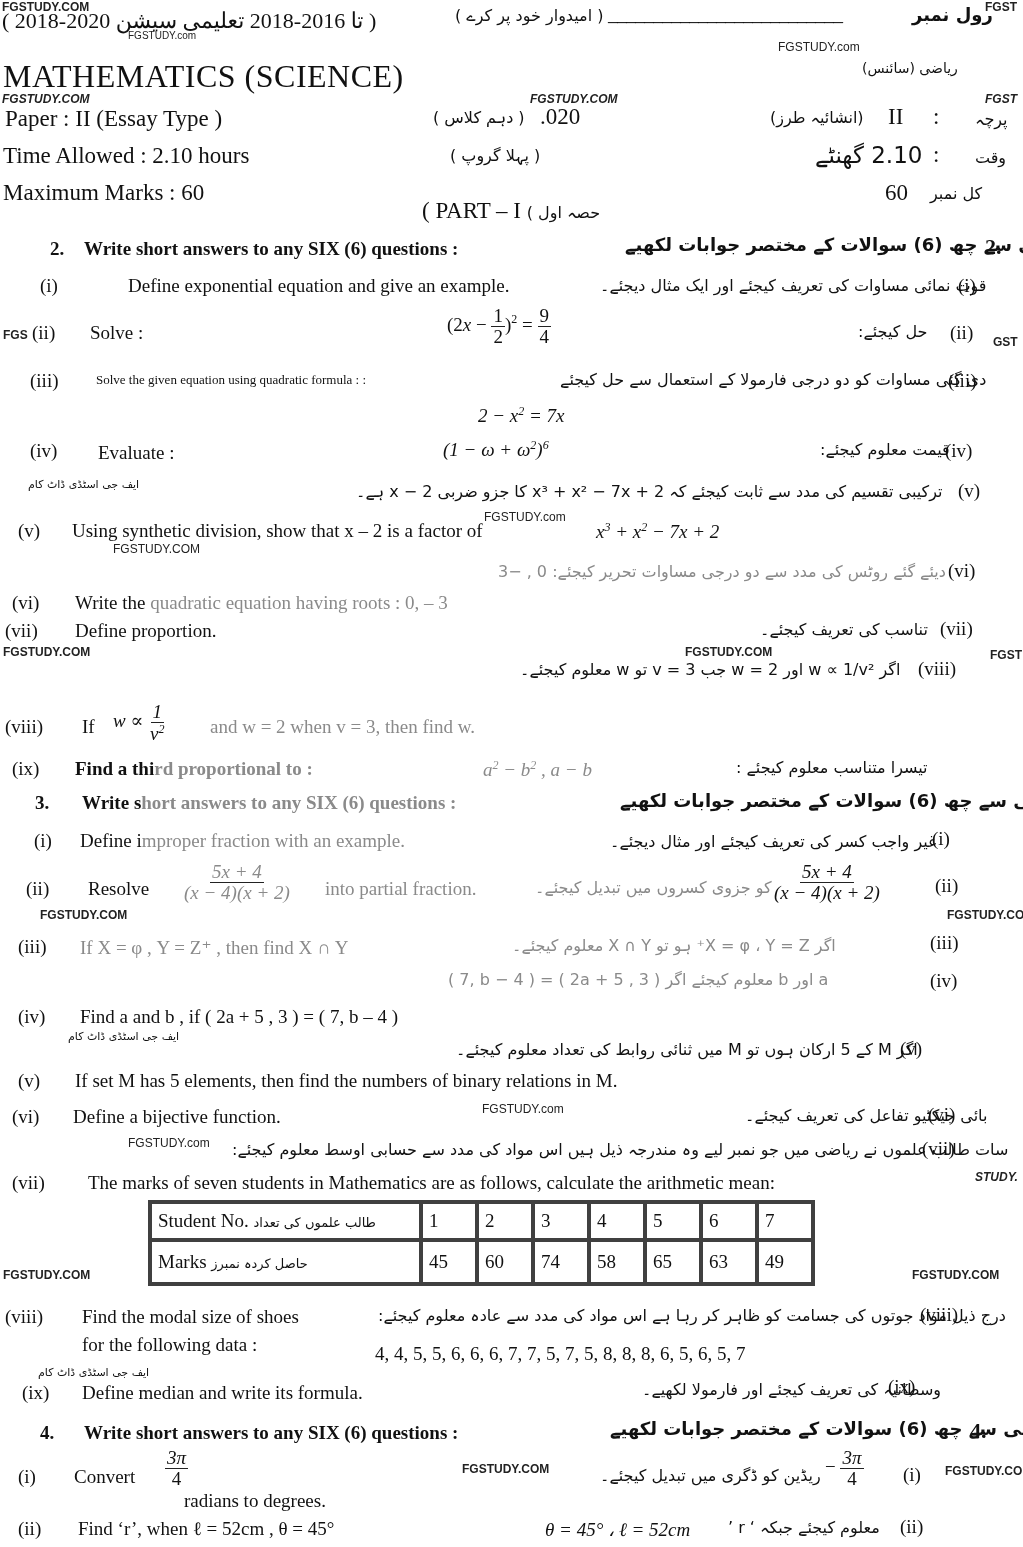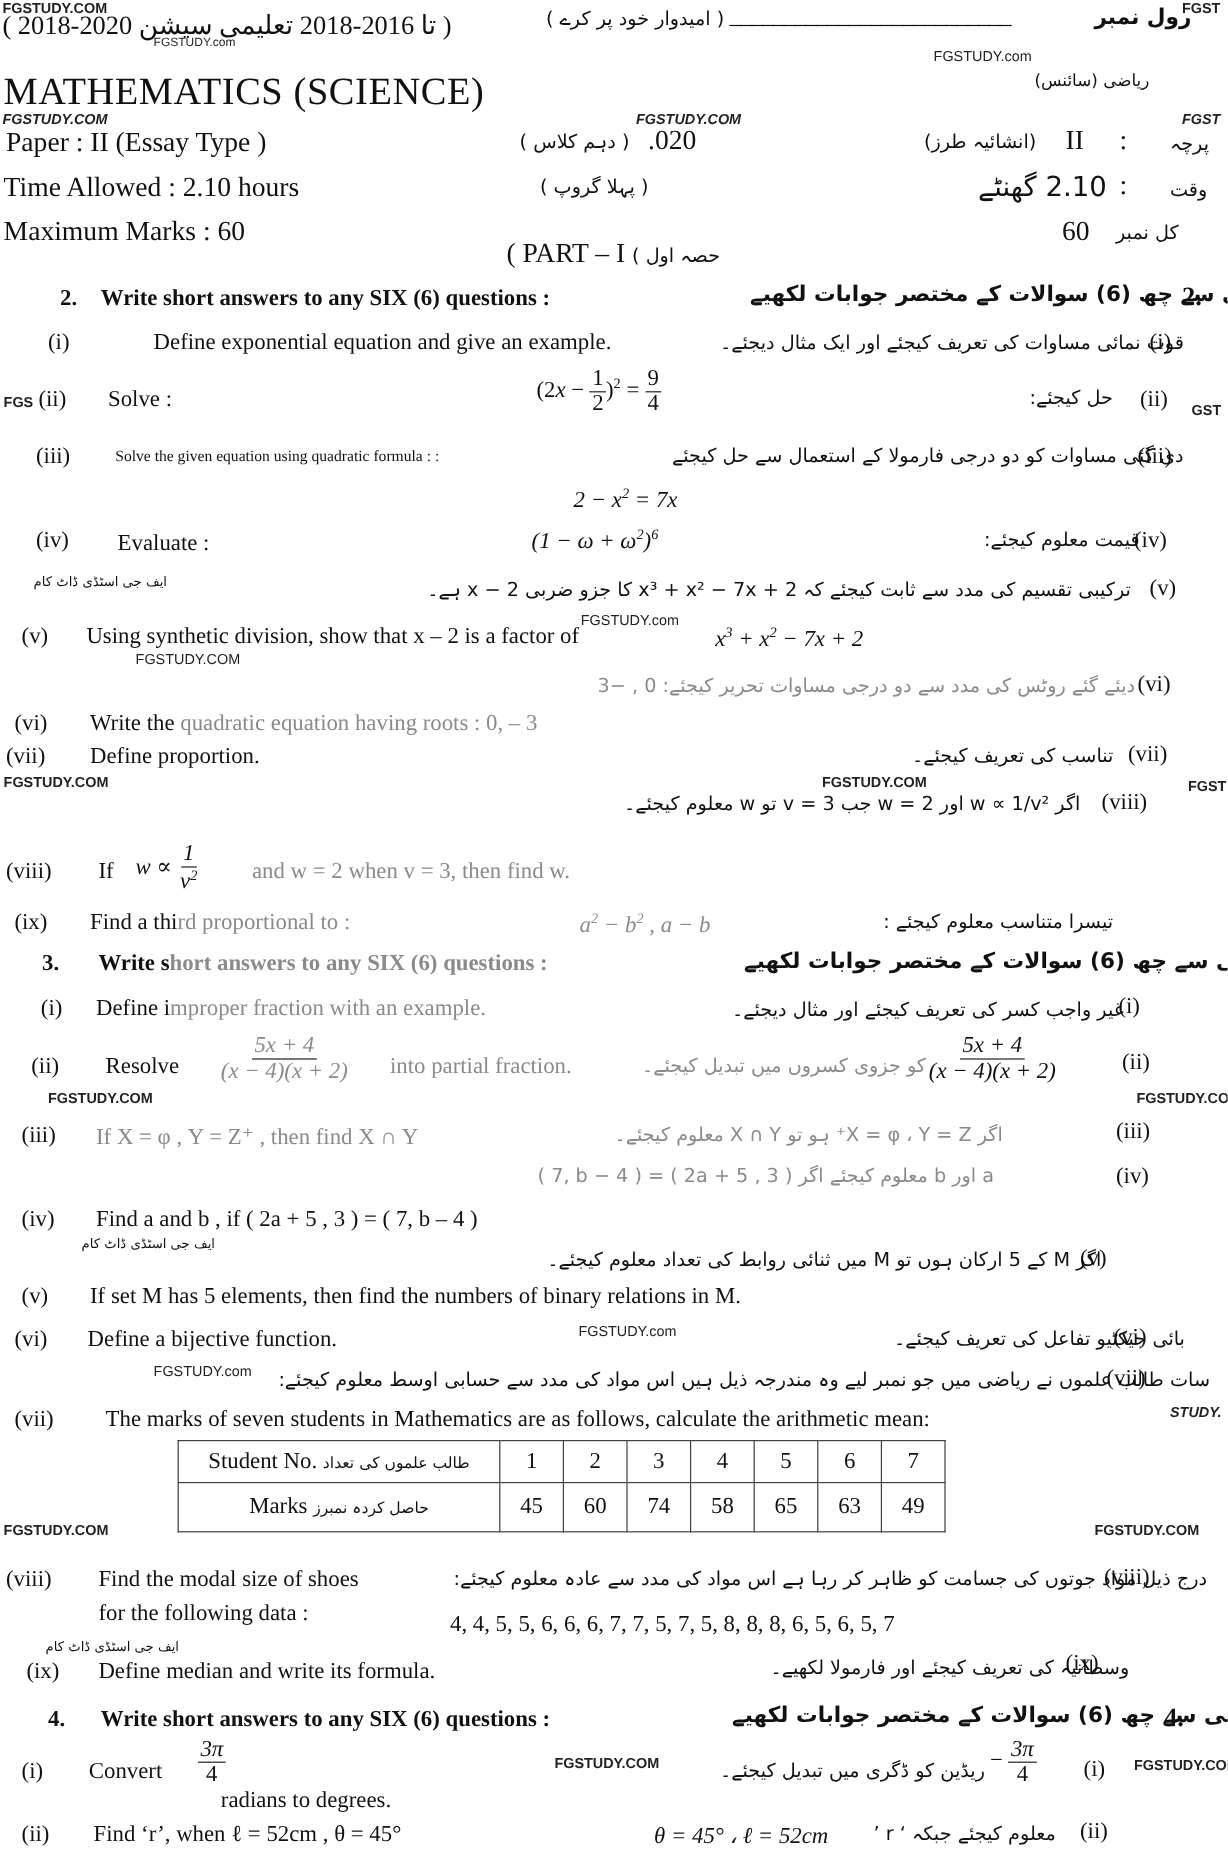--- a/index.html
+++ b/index.html
@@ -21,21 +21,21 @@
   .faded { color: #8a8a8a; }
   .math { font-family: "Liberation Serif", "DejaVu Serif", serif; font-style: italic; font-size: 19px; }
   .mathn { font-family: "Liberation Serif", "DejaVu Serif", serif; font-size: 19px; }
   .urtxt { font-size: 16px; }
   .urbold { font-size: 18px; font-weight: bold; }
   .frac { display: inline-flex; flex-direction: column; align-items: center; vertical-align: middle; line-height: 1.05; }
   .frac .num { border-bottom: 1px solid #222; padding: 0 2px; }
   .frac .den { padding: 0 2px; }
   sup { font-size: 12px; }
   .marks-table { position: absolute; left: 148px; top: 1200px; border-collapse: collapse; font-size: 19px; }
-  .marks-table td { border: 1px solid #404040; text-align: center; height: 34px; padding: 0 6px; }
+  .marks-table td { border: 4px solid #404040; height: 34px; padding: 0 6px; }
   .marks-table td.lbl { width: 255px; }
   .marks-table td.val { width: 40px; }
   .roll-dash { letter-spacing: -1px; }
 </style>
 </head>
 <body>
 
 <div class="abs wmb" style="left:2px;top:0px;">FGSTUDY.COM</div>
 <div class="abs head-line" style="left:2px;top:8px;font-size:22px;">
   <span>( 2018-2020 تا 2016-2018 تعلیمی سیشن )</span>
@@ -146,21 +146,21 @@
 <div class="abs qtext" style="left:82px;top:716px;">If</div>
 <div class="abs math" style="left:113px;top:702px;">
   w ∝ <span class="frac">
       <span class="num">1</span>
       <span class="den">v<sup>2</sup></span>
     </span>
 </div>
 <div class="abs qtext faded" style="left:210px;top:716px;">and  w = 2 when  v = 3, then find w.</div>
 
 <div class="abs qnum" style="left:12px;top:758px;">(ix)</div>
-<div class="abs qtext" style="left:75px;top:758px;">
+<div class="abs qtext" style="left:75px;top:758px;font-weight:bold;">
   <span>Find a thi</span><span class="faded">rd proportional to  :</span>
 </div>
 <div class="abs math faded" style="left:483px;top:758px;">a<sup>2</sup> − b<sup>2</sup> , a − b</div>
 <div class="abs ur urtxt" style="left:736px;top:758px;">تیسرا متناسب معلوم کیجئے :</div>
 
 <div class="abs qhead" style="left:35px;top:792px;">3.</div>
 <div class="abs qhead" style="left:82px;top:792px;">
   <span>Write s</span><span class="faded">hort answers to any SIX (6) questions :</span>
 </div>
 <div class="abs ur urbold" style="left:620px;top:790px;">کوئی سے چھ (6) سوالات کے مختصر جوابات لکھیے</div>

